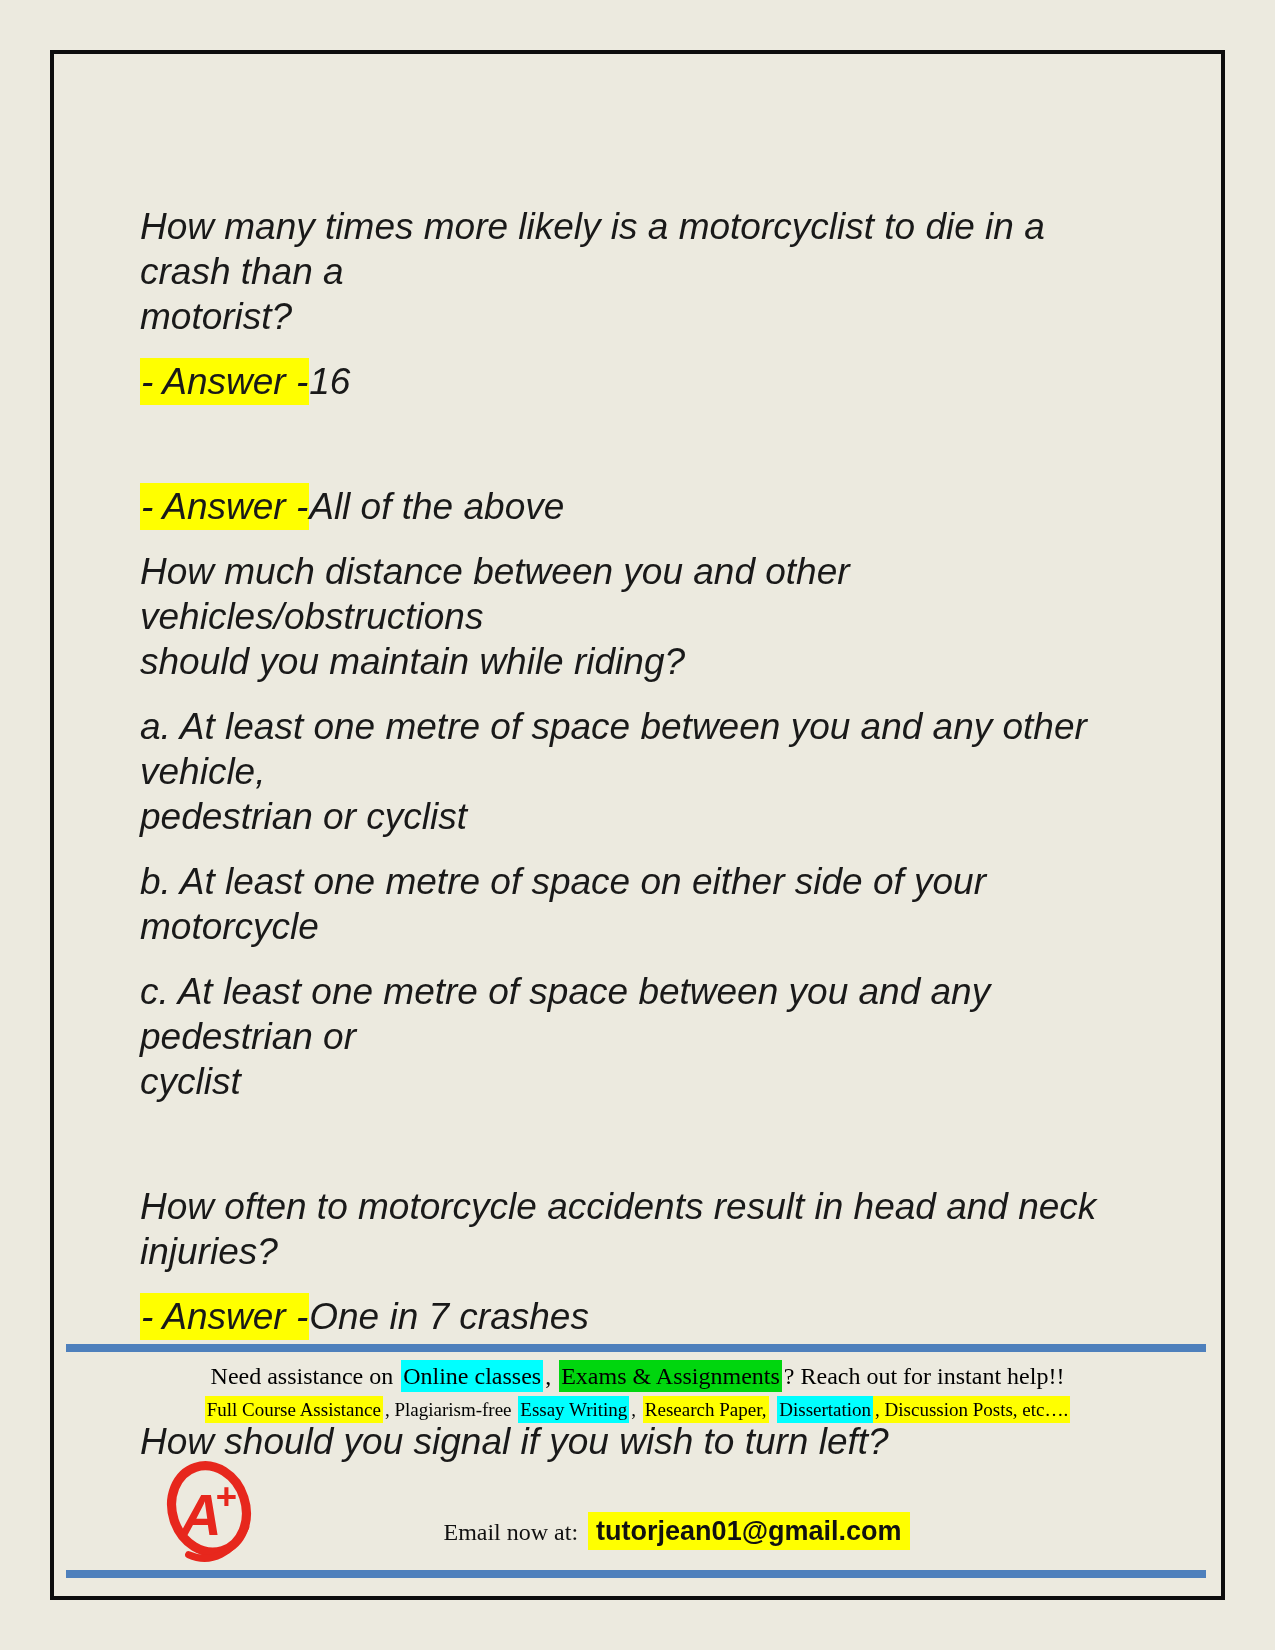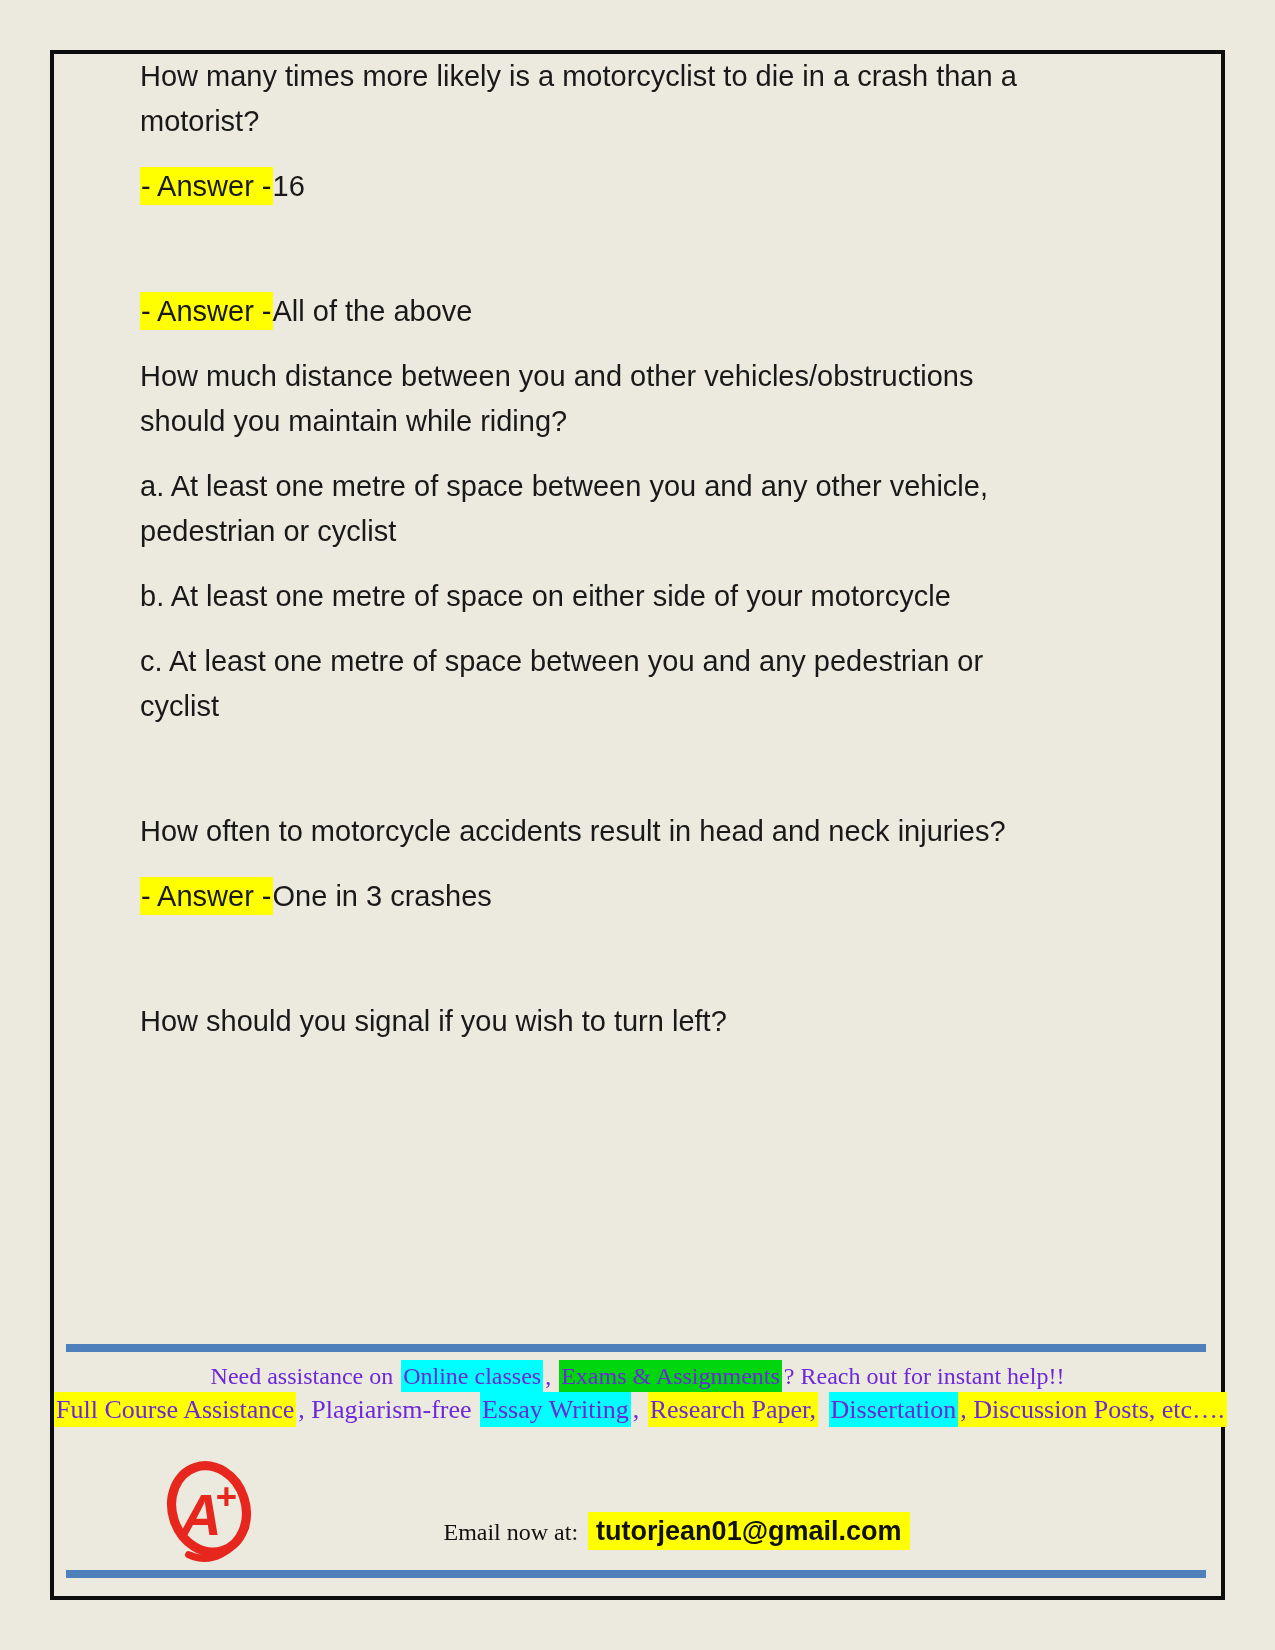--- a/index.html
+++ b/index.html
@@ -15,45 +15,47 @@
     left:50px;top:50px;
     width:1175px;height:1550px;
     box-sizing:border-box;
     border:4px solid #0d0d0d;
     background:#ECEADF;
   }
   .body-text{
     position:absolute;
     left:86px;top:0;
     width:1000px;
-    font-size:29px;
+    padding-top:150px;
+    font-size:37px;
     line-height:45px;
+    font-style:italic;
   }
   .body-text p{margin:0 0 20px 0;}
   .gap{height:60px;}
   .hl{padding:3px 1px;}
   .hl-yellow{background:#FFFF00;}
   .hl-cyan{background:#00FFFF;}
   .hl-green{background:#00D60E;}
   .hl-none{background:transparent;}
   .rule{
     position:absolute;
     left:12px;width:1140px;height:8px;
     background:#4E80BC;
   }
   .rule-top{top:1290px;}
   .rule-bottom{top:1516px;}
   .f-line1,.f-line2{
     position:absolute;left:0;width:100%;
     text-align:center;white-space:nowrap;
     font-family:"Liberation Serif",serif;
-    color:#6d28d9;
+    color:#000000;
   }
   .f-line1{top:1306px;font-size:24px;line-height:32px;}
-  .f-line2{top:1340px;font-size:26px;line-height:32px;font-family:Liberation Serif, serif;}
+  .f-line2{top:1340px;font-size:19px;line-height:32px;font-family:Liberation Serif, serif;}
   .f-line1 span,.f-line2 span{padding:3px 2px;}
   .f-conf{
     position:absolute;left:0;top:1428px;width:100%;
     text-align:center;
     font-family:"Liberation Serif",serif;
     font-size:25px;color:#111;
   }
   .f-email{
     position:absolute;left:0;top:1462px;width:100%;
     text-align:center;
@@ -82,21 +84,21 @@
     <p>How many times more likely is a motorcyclist to die in a crash than a<br>motorist?</p>
     <p><span class="hl hl-yellow">- Answer -</span><span>16</span></p>
     <div class="gap"></div>
     <p><span class="hl hl-yellow">- Answer -</span><span>All of the above</span></p>
     <p>How much distance between you and other vehicles/obstructions<br>should you maintain while riding?</p>
     <p>a. At least one metre of space between you and any other vehicle,<br>pedestrian or cyclist</p>
     <p>b. At least one metre of space on either side of your motorcycle</p>
     <p>c. At least one metre of space between you and any pedestrian or<br>cyclist</p>
     <div class="gap"></div>
     <p>How often to motorcycle accidents result in head and neck injuries?</p>
-    <p><span class="hl hl-yellow">- Answer -</span><span>One in 3 crashes</span></p>
+    <p><span class="hl hl-yellow">- Answer -</span><span>One in 7 crashes</span></p>
     <div class="gap"></div>
     <p>How should you signal if you wish to turn left?</p>
   </div>
 
   <div class="rule rule-top"></div>
 
   <div class="f-line1"><span class="hl-none">Need assistance on </span><span class="hl-cyan">Online classes</span><span class="hl-none">, </span><span class="hl-green">Exams &amp; Assignments</span><span class="hl-none">? Reach out for instant help!!</span></div>
   <div class="f-line2"><span class="hl-yellow">Full Course Assistance</span><span class="hl-none">, Plagiarism-free </span><span class="hl-cyan">Essay Writing</span><span class="hl-none">, </span><span class="hl-yellow">Research Paper,</span><span class="hl-none"> </span><span class="hl-cyan">Dissertation</span><span class="hl-yellow">, Discussion Posts, etc….</span></div>
 
   <svg class="logo" viewBox="0 0 100 110" xmlns="http://www.w3.org/2000/svg">

